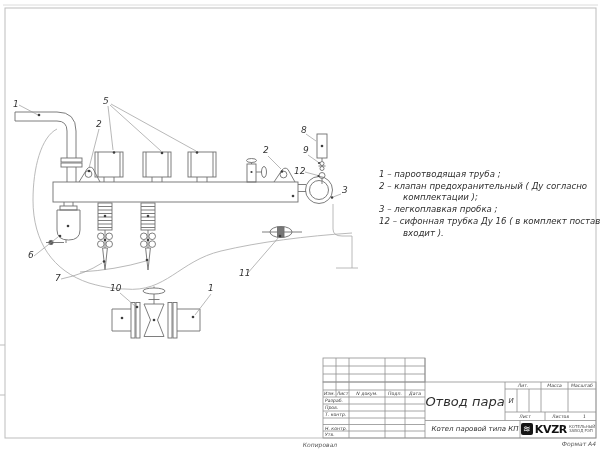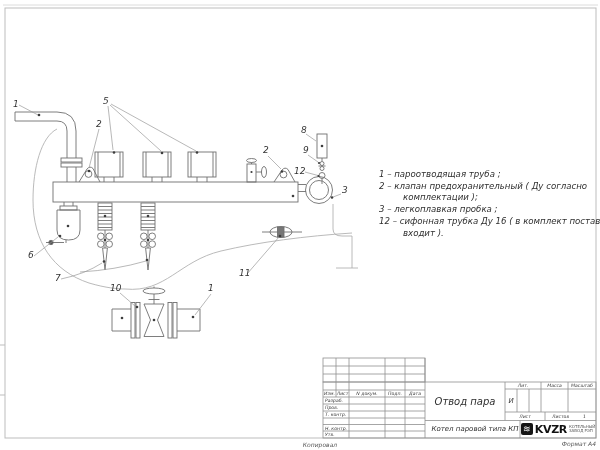--- a/index.html
+++ b/index.html
@@ -6,21 +6,21 @@
   #page{position:relative;width:600px;height:450px;background:#fff;overflow:hidden;
         font-family:"DejaVu Sans",sans-serif;}
   #page svg{position:absolute;left:0;top:0;}
   .t{position:absolute;font-style:italic;color:#3a3a3a;white-space:nowrap;}
   .c{display:flex;align-items:center;justify-content:center;text-align:center;}
   #parts{position:absolute;left:336px;top:169px;width:256px;
          font-size:8.6px;line-height:11.7px;font-style:italic;color:#2e2e2e;margin-left:43px;}
   #parts div{padding-left:24px;text-indent:-24px;white-space:normal;}
   .cell-sm{font-size:4.6px;}
   .row-lbl{font-size:4.6px;}
-  #doc-title{font-size:10px;color:#2e2e2e;}
+  #doc-title{font-size:13px;color:#2e2e2e;}
   #product-name{font-size:7px;color:#2e2e2e;}
   .wavebox{width:12px;height:12px;background:#151515;border-radius:2px;color:#fff;
            font-size:9px;line-height:12px;text-align:center;font-style:normal;}
   .kvzr{font-style:normal;font-weight:bold;font-size:11px;letter-spacing:-.3px;color:#111;text-align:center;}
   .orgtxt{font-style:normal;font-size:4px;line-height:4.4px;color:#555;text-align:left;}
   .foot{font-size:6px;color:#555;}
 </style>
 </head>
 <body>
 

